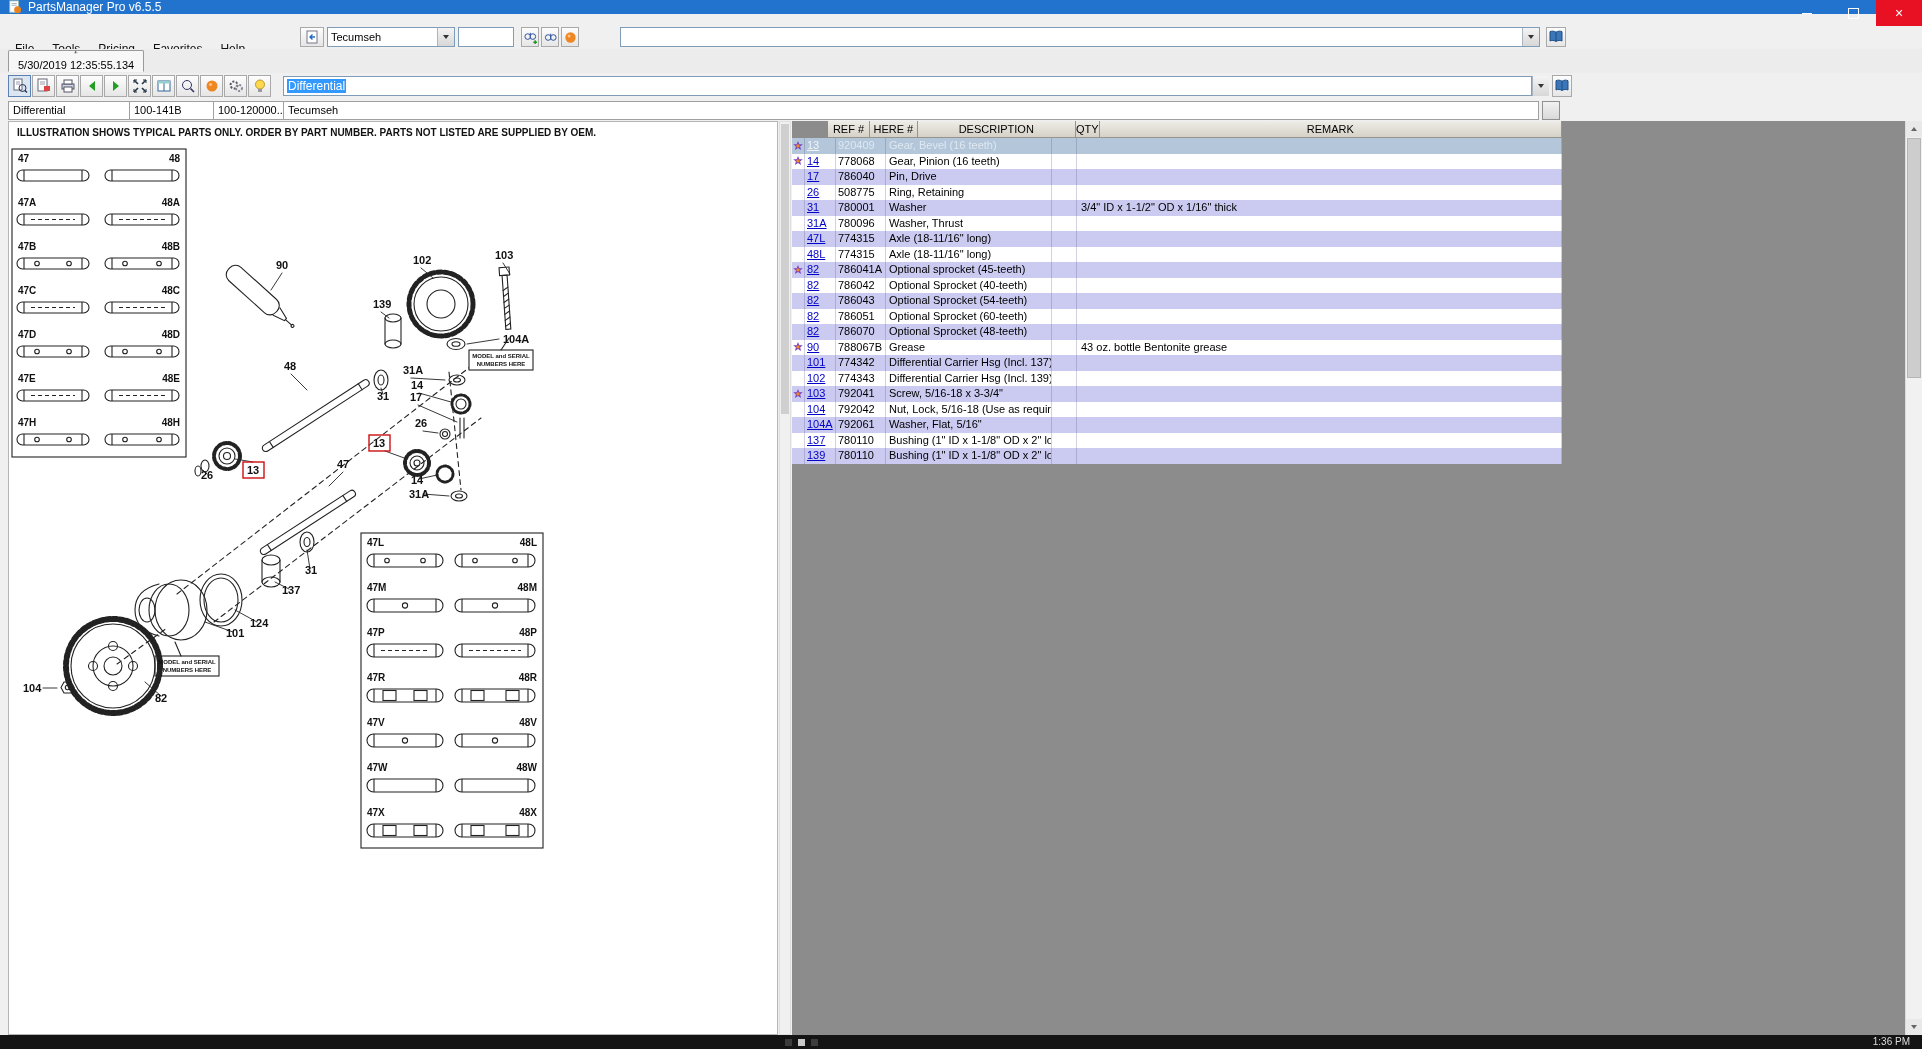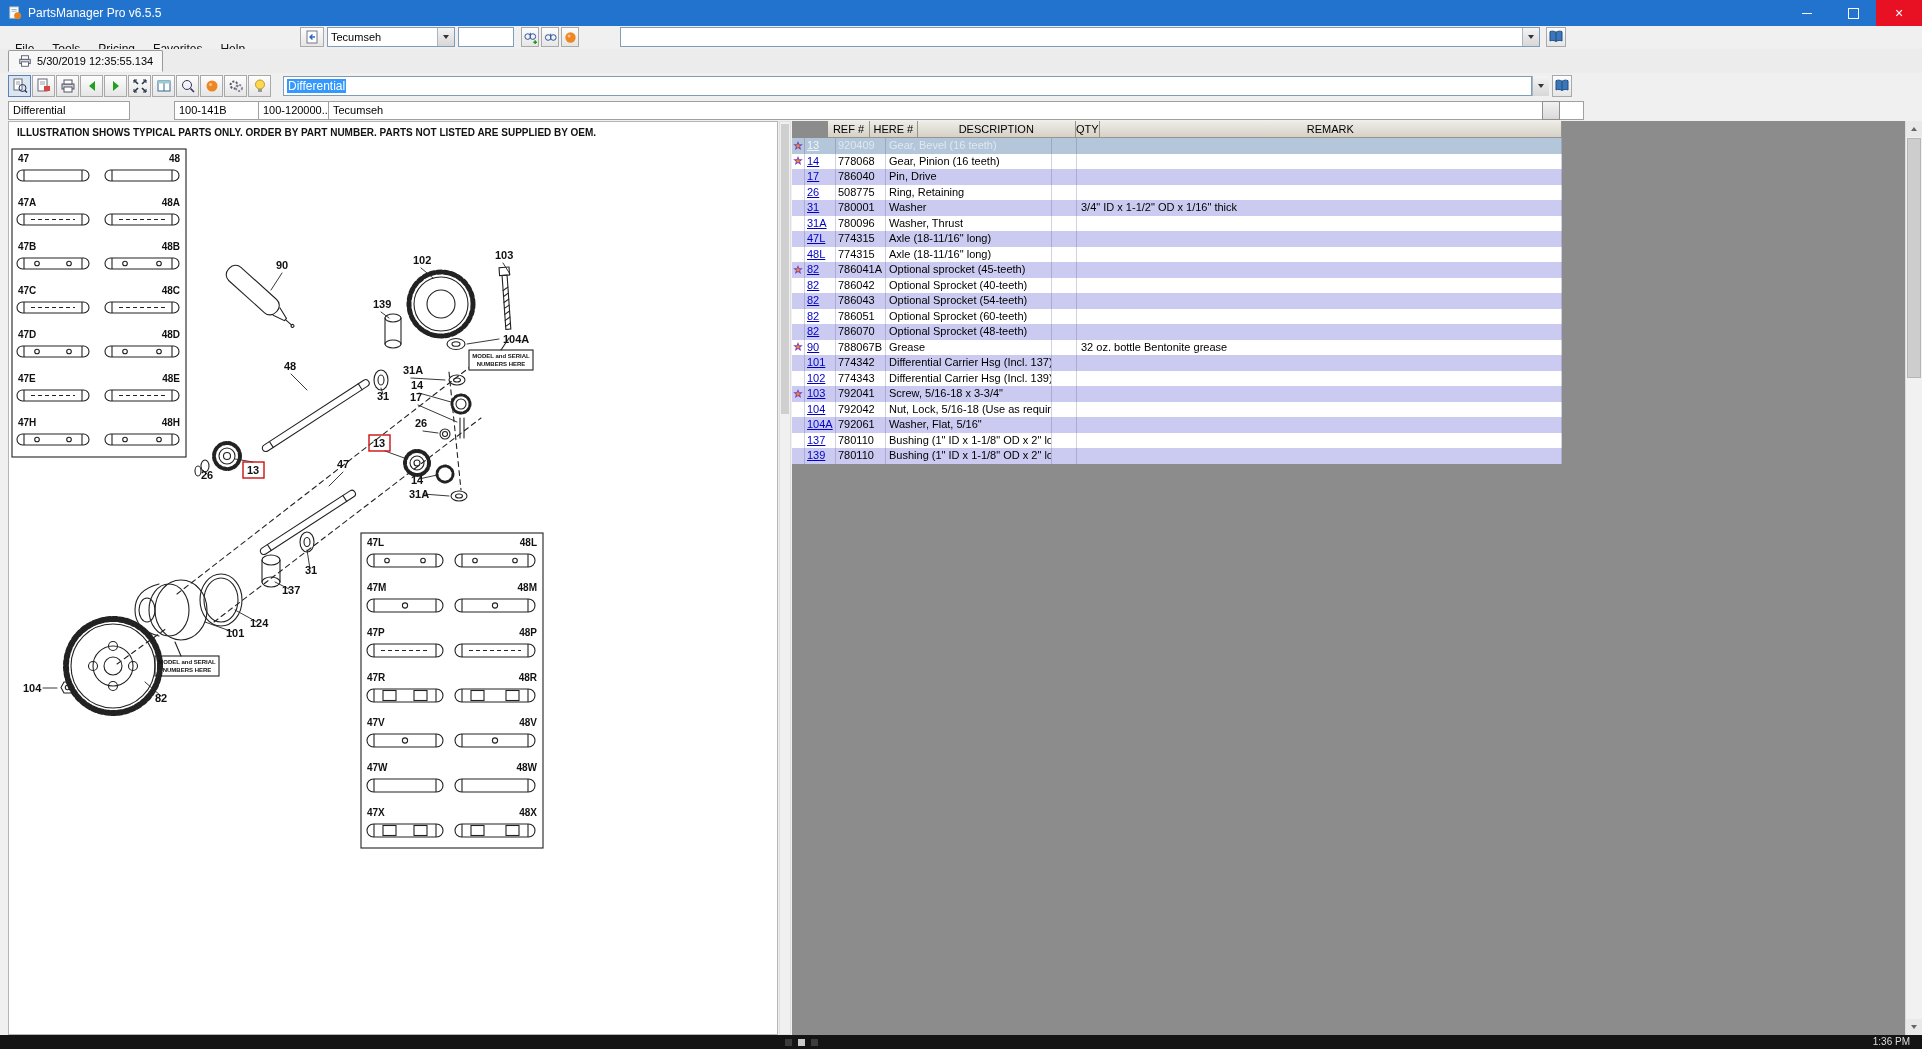--- a/index.html
+++ b/index.html
@@ -1,20 +1,20 @@
 <!DOCTYPE html>
 <html><head>
 <meta charset="utf-8">
 <style>
   html,body{margin:0;padding:0;background:#000;}
   body{position:relative;width:1922px;height:1049px;overflow:hidden;font-family:"Liberation Sans",sans-serif;}
   .app{position:absolute;top:0;left:0;width:1922px;height:1035px;background:#f0f0f0;}
 
   
-  .titlebar{position:absolute;top:0;left:0;width:1922px;height:26px;background:#2173cd;color:#fff;display:flex;align-items:center;}
+  .titlebar{position:absolute;top:0;left:0;width:1922px;height:14px;background:#2173cd;color:#fff;display:flex;align-items:center;}
   .appicon{margin:0 6px 0 8px;display:flex;}
   .title{font-size:12px;}
   .winbtns{position:absolute;right:0;top:0;height:26px;display:flex;}
   .wbtn{width:46px;height:26px;display:flex;align-items:center;justify-content:center;color:#fff;font-size:14px;}
   .wbtn .ic-min{display:block;width:10px;height:0;border-bottom:1px solid #fff;}
   .wbtn .ic-max{display:block;width:9px;height:9px;border:1px solid #fff;}
   .wbtn.close{background:#e81123;}
 
   
   .menubar{position:absolute;top:26px;left:0;width:1922px;height:23px;background:#f0f0f0;border-bottom:1px solid #e3e3e3;}
@@ -23,37 +23,37 @@
   .mb-ctrl{position:absolute;top:1px;height:20px;box-sizing:border-box;}
   .sqbtn{border:1px solid #a9a9a9;background:linear-gradient(#fdfdfd,#e6e6e6);display:flex;align-items:center;justify-content:center;}
   .combo{display:flex;align-items:center;background:#fff;border:1px solid #7f9db9;font-size:11px;box-sizing:border-box;}
   .combo .cval{flex:1;padding-left:3px;overflow:hidden;white-space:nowrap;}
   .arrowbox{width:16px;align-self:stretch;background:linear-gradient(#f4f4f4,#d7d7d7);border-left:1px solid #a9b4c4;display:flex;align-items:center;justify-content:center;}
   .tri{width:0;height:0;border-left:3.5px solid transparent;border-right:3.5px solid transparent;border-top:4px solid #333;}
   .minput{position:absolute;left:458px;top:1px;width:56px;height:20px;border:1px solid #7f9db9;font-size:11px;padding:0 2px;box-sizing:border-box;font-family:"Liberation Sans",sans-serif;}
 
   
   .tabrow{position:absolute;top:49px;left:0;width:1922px;height:24px;background:#ececec;border-bottom:1px solid #bfbfbf;}
-  .tab{position:absolute;left:8px;top:1px;height:22px;display:flex;align-items:center;gap:5px;padding:0 9px;background:#f7f7f7;border:1px solid #9a9a9a;border-bottom:1px solid #f7f7f7;border-radius:2px 2px 0 0;font-size:11px;box-sizing:border-box;}
+  .tab{position:absolute;left:8px;top:1px;height:22px;display:flex;align-items:center;gap:5px;padding:0 9px;background:#f7f7f7;border:1px solid #9a9a9a;border-bottom:1px solid #f7f7f7;border-radius:2px 2px 0 0;font-size:11px;box-sizing:border-box;flex-direction:column;}
 
   
   .toolbar2{position:absolute;top:73px;left:0;width:1922px;height:27px;background:#f0f0f0;border-bottom:1px solid #dadada;}
   .t2btns{position:absolute;left:8px;top:2px;display:flex;gap:1px;}
   .t2btn{width:23px;height:22px;border:1px solid #a9a9a9;background:linear-gradient(#fdfdfd,#e6e6e6);display:flex;align-items:center;justify-content:center;box-sizing:border-box;}
   .t2btn.active{border-color:#5c82b5;background:#dce6f2;}
   .nav-field{position:absolute;left:283px;top:3px;width:1249px;height:20px;background:#fff;border:1px solid #7f9db9;box-sizing:border-box;font-size:12px;display:flex;align-items:center;padding-left:3px;}
   .sel-text{background:#3399ff;color:#fff;padding:0 1px;}
   .nav-arrow{position:absolute;left:1532px;top:3px;width:17px;height:20px;box-sizing:border-box;}
   .bookbtn{display:flex;align-items:center;justify-content:center;}
 
   
   .contextbar{position:absolute;top:100px;left:0;width:1922px;height:21px;background:#f0f0f0;}
   .ctx{position:absolute;left:8px;top:1px;display:flex;}
   .ctx-cell{height:19px;line-height:17px;background:#fff;border:1px solid #a0a0a0;margin-right:-1px;font-size:11px;padding:0 4px;box-sizing:border-box;overflow:hidden;white-space:nowrap;}
-  .ctx-cell.c0{width:122px;}.ctx-cell.c1{width:85px;margin-left:45px;}.ctx-cell.c2{width:71px;}.ctx-cell.c3{width:1256px;}
+  .ctx-cell.c0{width:122px;}.ctx-cell.c1{width:85px;}.ctx-cell.c2{width:71px;}.ctx-cell.c3{width:1256px;}
   .ctx-btn{width:18px;height:19px;border:1px solid #909090;background:linear-gradient(#f2f2f2,#d9d9d9);box-sizing:border-box;}
 
   
   .illus-panel{position:absolute;left:8px;top:121px;width:770px;height:914px;background:#fff;border:1px solid #b5b5b5;box-sizing:border-box;overflow:hidden;}
   .iscroll{position:absolute;left:779px;top:121px;width:12px;height:914px;background:#f0f0f0;border:1px solid #dedede;box-sizing:border-box;}
   .is-thumb{position:absolute;top:2px;left:1px;width:8px;height:290px;background:#cfcfcf;}
   .table-panel{position:absolute;left:792px;top:121px;width:1113px;height:914px;background:#8c8c8c;overflow:hidden;}
   .vscroll{position:absolute;right:0;top:121px;width:17px;height:914px;background:#f1f1f1;border-left:1px solid #dcdcdc;box-sizing:border-box;}
   .vs-btn{position:absolute;left:0;width:16px;height:16px;background:#e9e9e9;display:flex;align-items:center;justify-content:center;}
   .vs-up{top:0;}.vs-down{bottom:0;}
@@ -713,21 +713,21 @@
           <div class="tc c-icon">
             <svg width="10" height="10" viewBox="0 0 10 10">
               <polygon points="5,0 6.3,3.2 9.8,3.2 7.1,5.4 8.1,9 5,6.9 1.9,9 2.9,5.4 0.2,3.2 3.7,3.2" fill="#7b3fc4"></polygon>
               <circle cx="5" cy="4.9" r="1.7" fill="#f08a1d"></circle>
             </svg>
           </div>
           <div class="tc c-ref"><span class="reflink">90</span></div>
           <div class="tc c-item">788067B</div>
           <div class="tc c-desc">Grease</div>
           <div class="tc c-qty"></div>
-          <div class="tc c-remark">32 oz. bottle Bentonite grease</div>
+          <div class="tc c-remark">43 oz. bottle Bentonite grease</div>
         </div>
         <div class="trow lav">
           <div class="tc c-icon"></div>
           <div class="tc c-ref"><span class="reflink">101</span></div>
           <div class="tc c-item">774342</div>
           <div class="tc c-desc">Differential Carrier Hsg (Incl. 137)</div>
           <div class="tc c-qty"></div>
           <div class="tc c-remark"></div>
         </div>
         <div class="trow wht">

